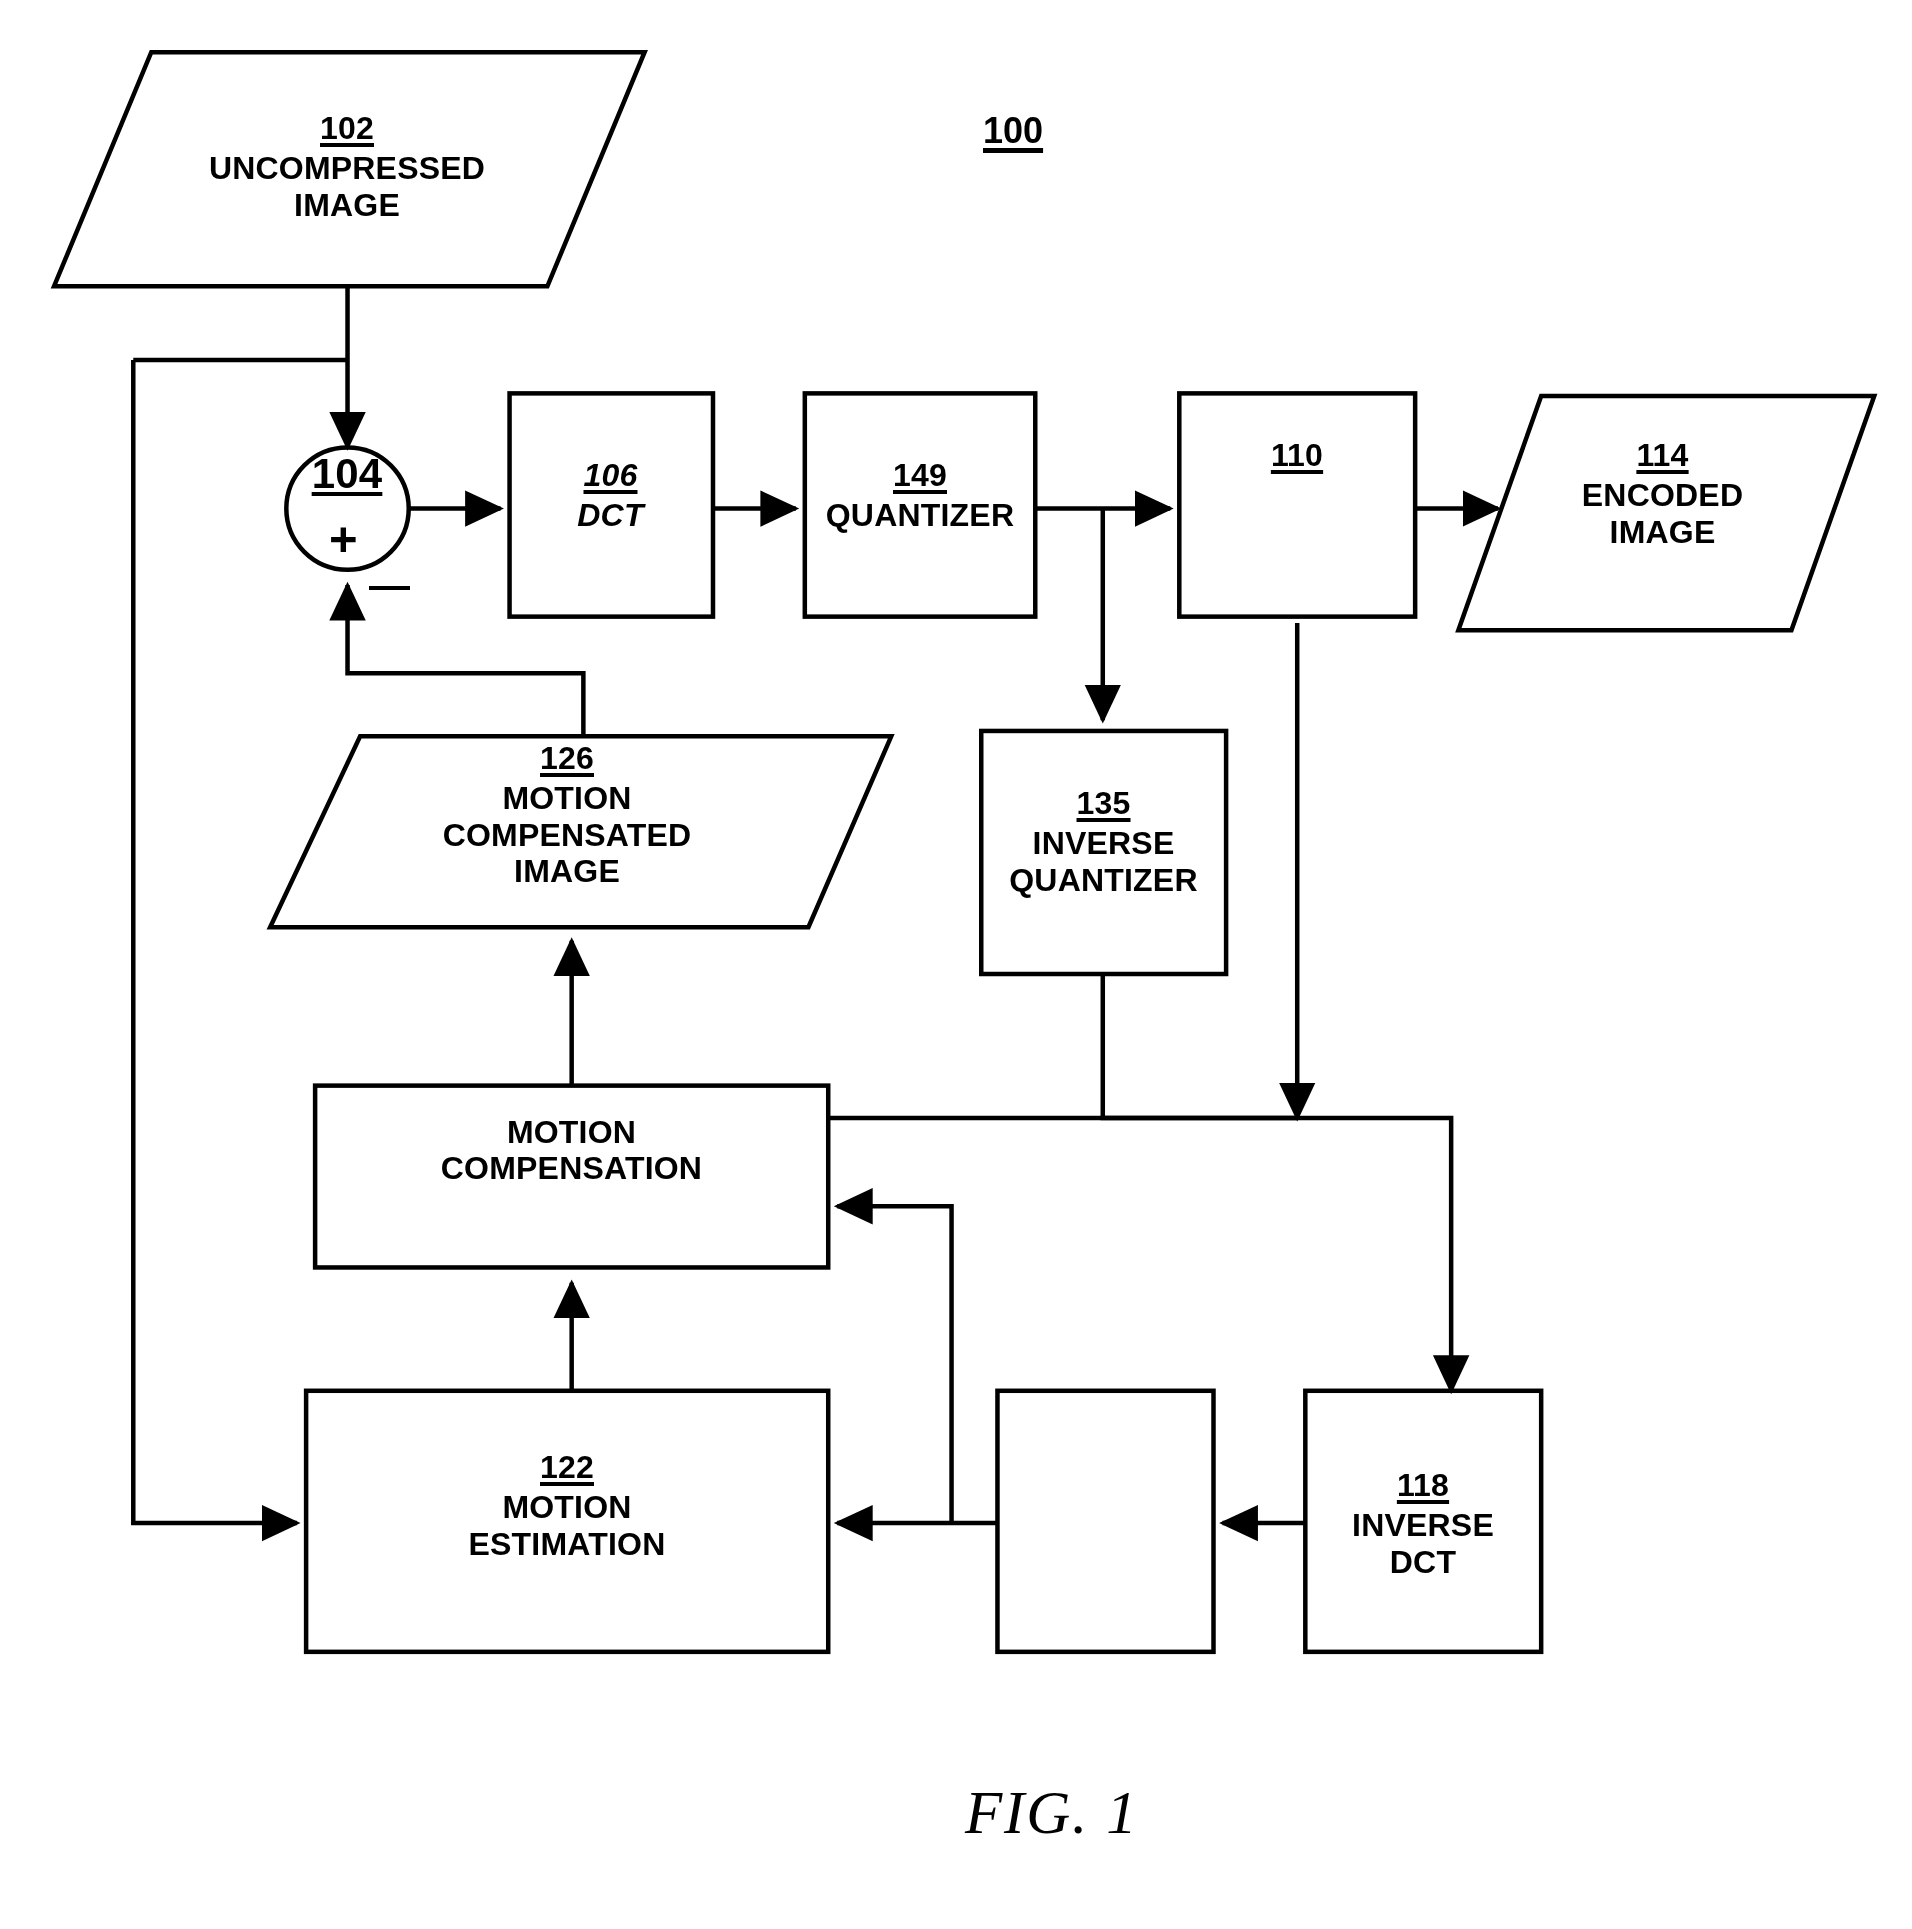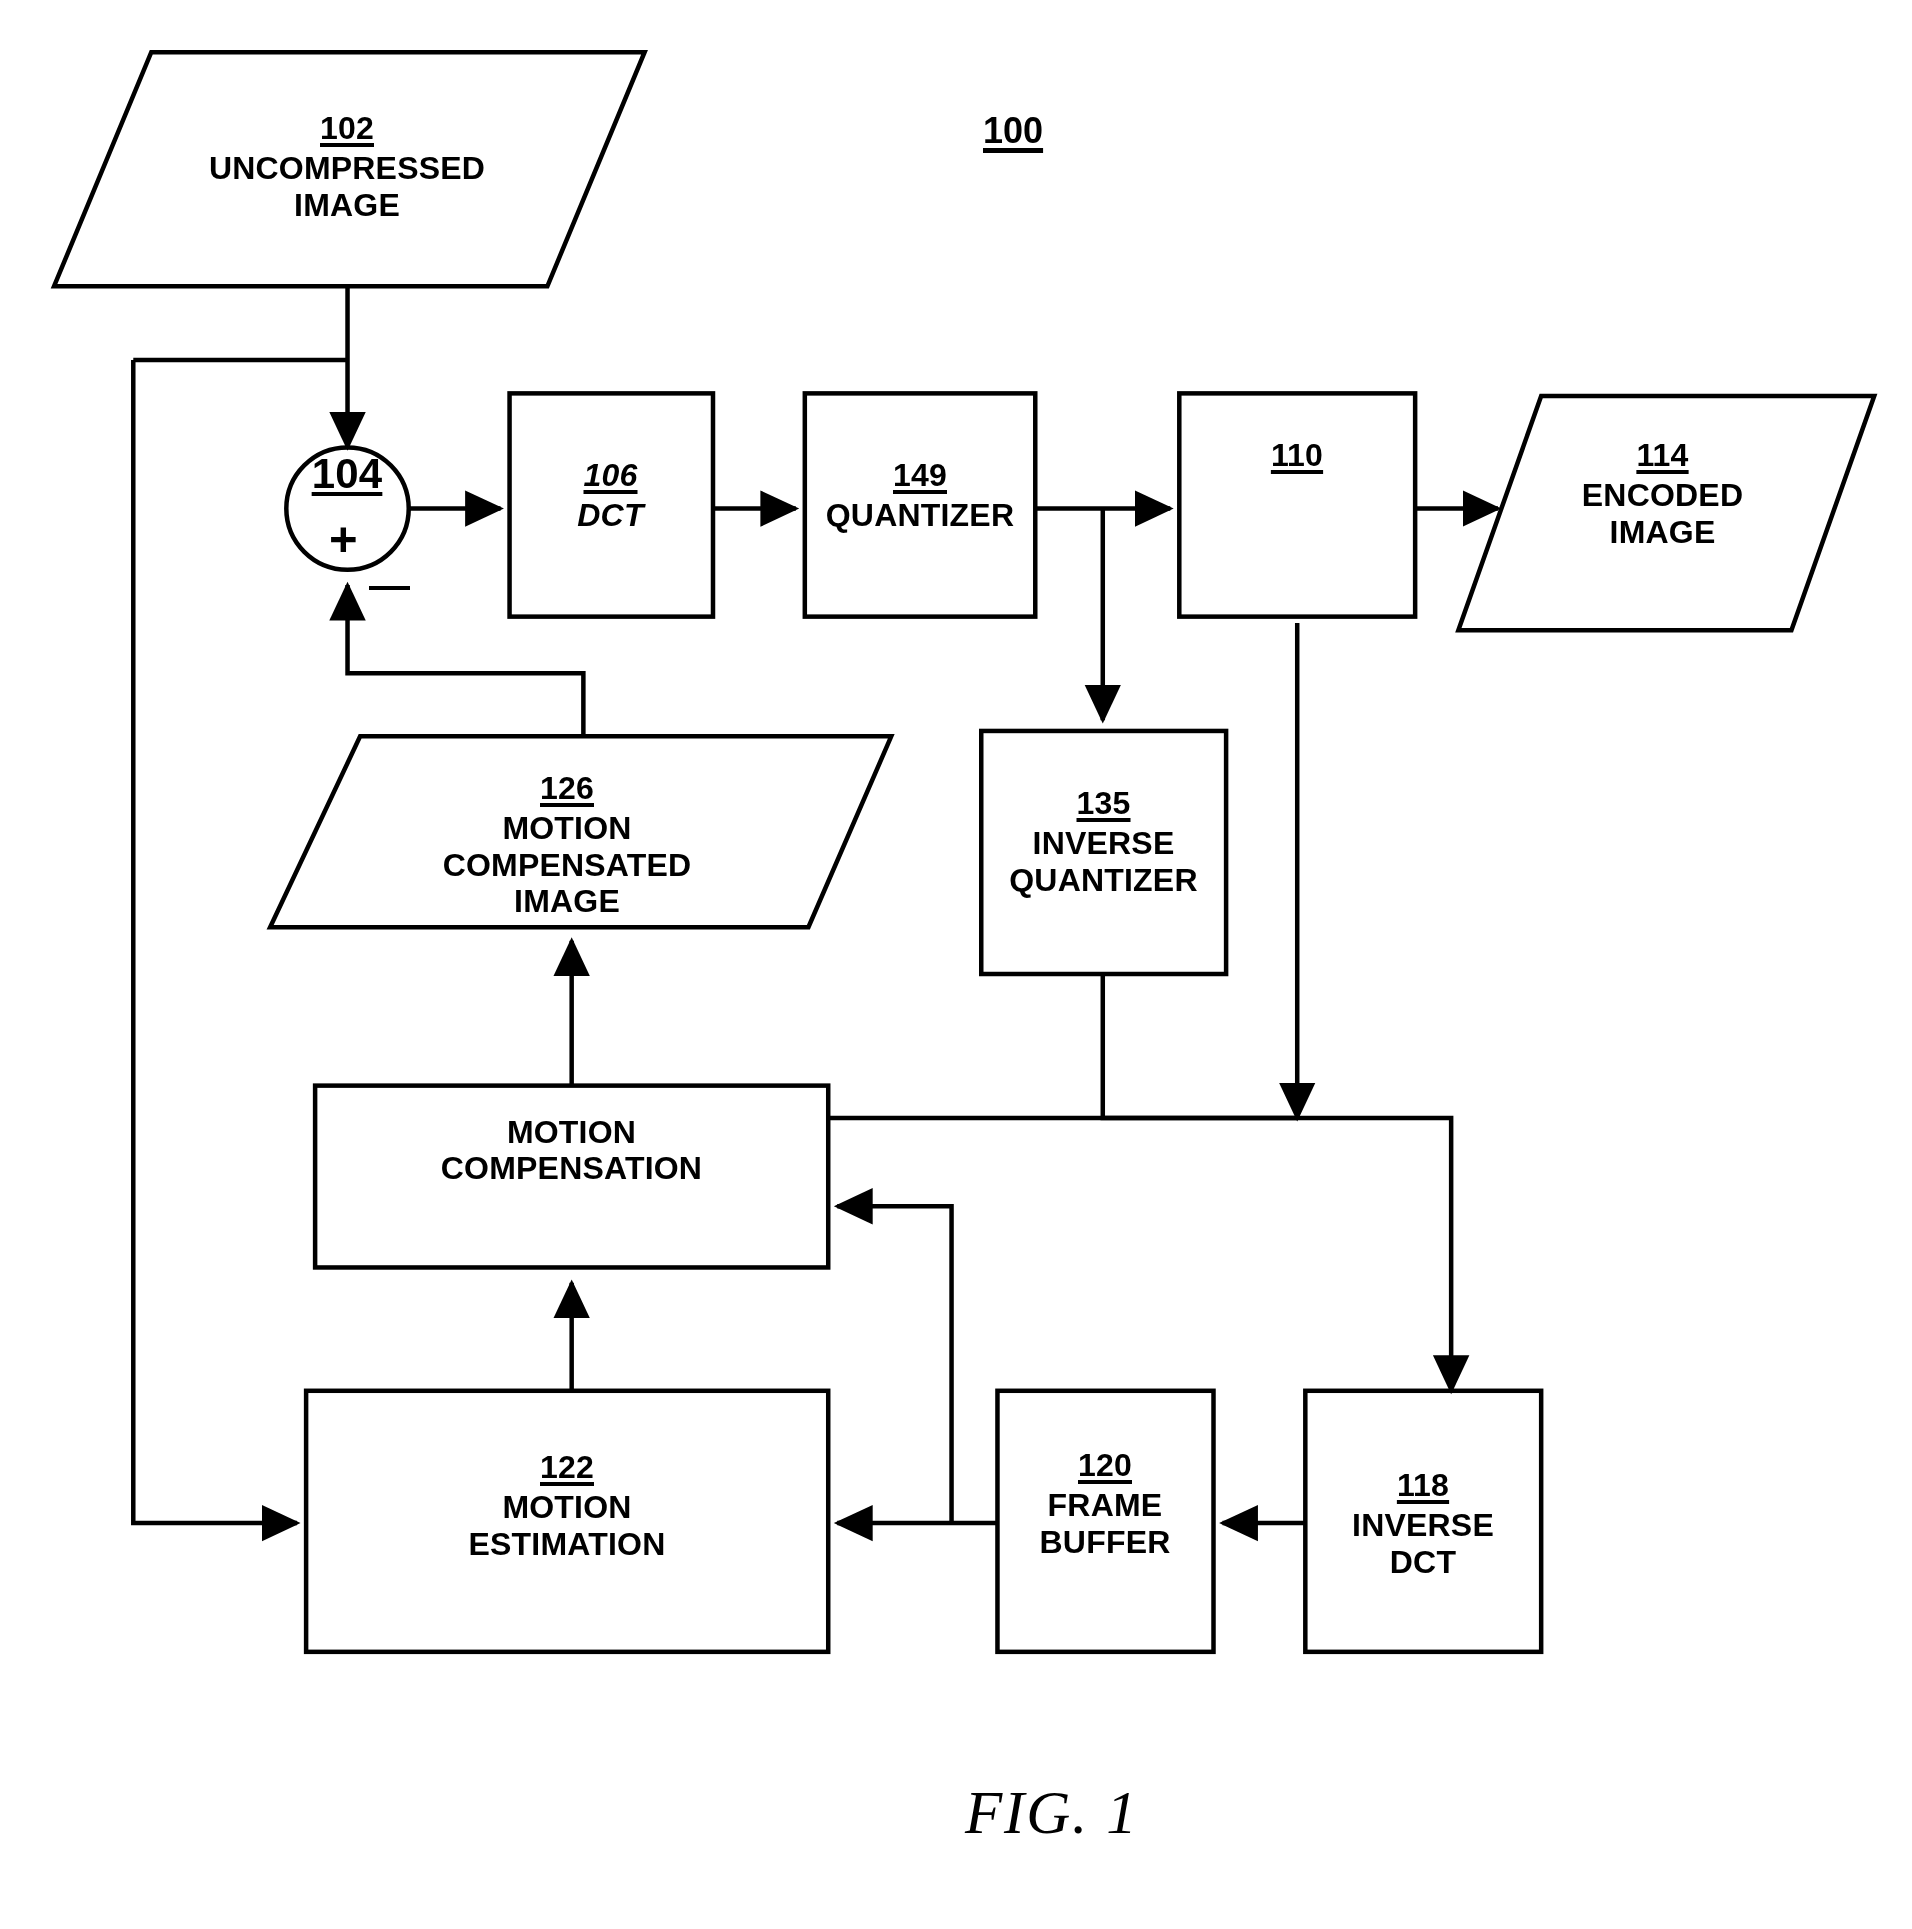--- a/index.html
+++ b/index.html
@@ -175,43 +175,38 @@
     <span class="ref-title">ENCODED
 IMAGE</span>
   </div>
 
   <div class="node-label" style="left:981px; top:785px; width:245px;">
     <span class="ref-num">135</span>
     <span class="ref-title">INVERSE
 QUANTIZER</span>
   </div>
 
-  <div class="node-label" style="left:333px; top:740px; width:468px;margin-top:30px;">
+  <div class="node-label" style="left:333px; top:740px; width:468px;">
     <span class="ref-num">126</span>
     <span class="ref-title">MOTION
 COMPENSATED
 IMAGE</span>
   </div>
 
   <div class="node-label" style="left:315px; top:1114px; width:513px;">
     <span class="ref-title">MOTION
 COMPENSATION</span>
   </div>
 
   <div class="node-label" style="left:306px; top:1449px; width:522px;">
     <span class="ref-num">122</span>
     <span class="ref-title">MOTION
 ESTIMATION</span>
   </div>
 
-  <div class="node-label" style="left:997px; top:1447px; width:216px;">
-    <span class="ref-num">120</span>
-    <span class="ref-title">FRAME
-BUFFER</span>
-  </div>
 
   <div class="node-label" style="left:1305px; top:1467px; width:236px;">
     <span class="ref-num">118</span>
     <span class="ref-title">INVERSE
 DCT</span>
   </div>
 
   <div class="fig-caption" style="left:965px; top:1778px;">FIG. 1</div>
 
 </div>

